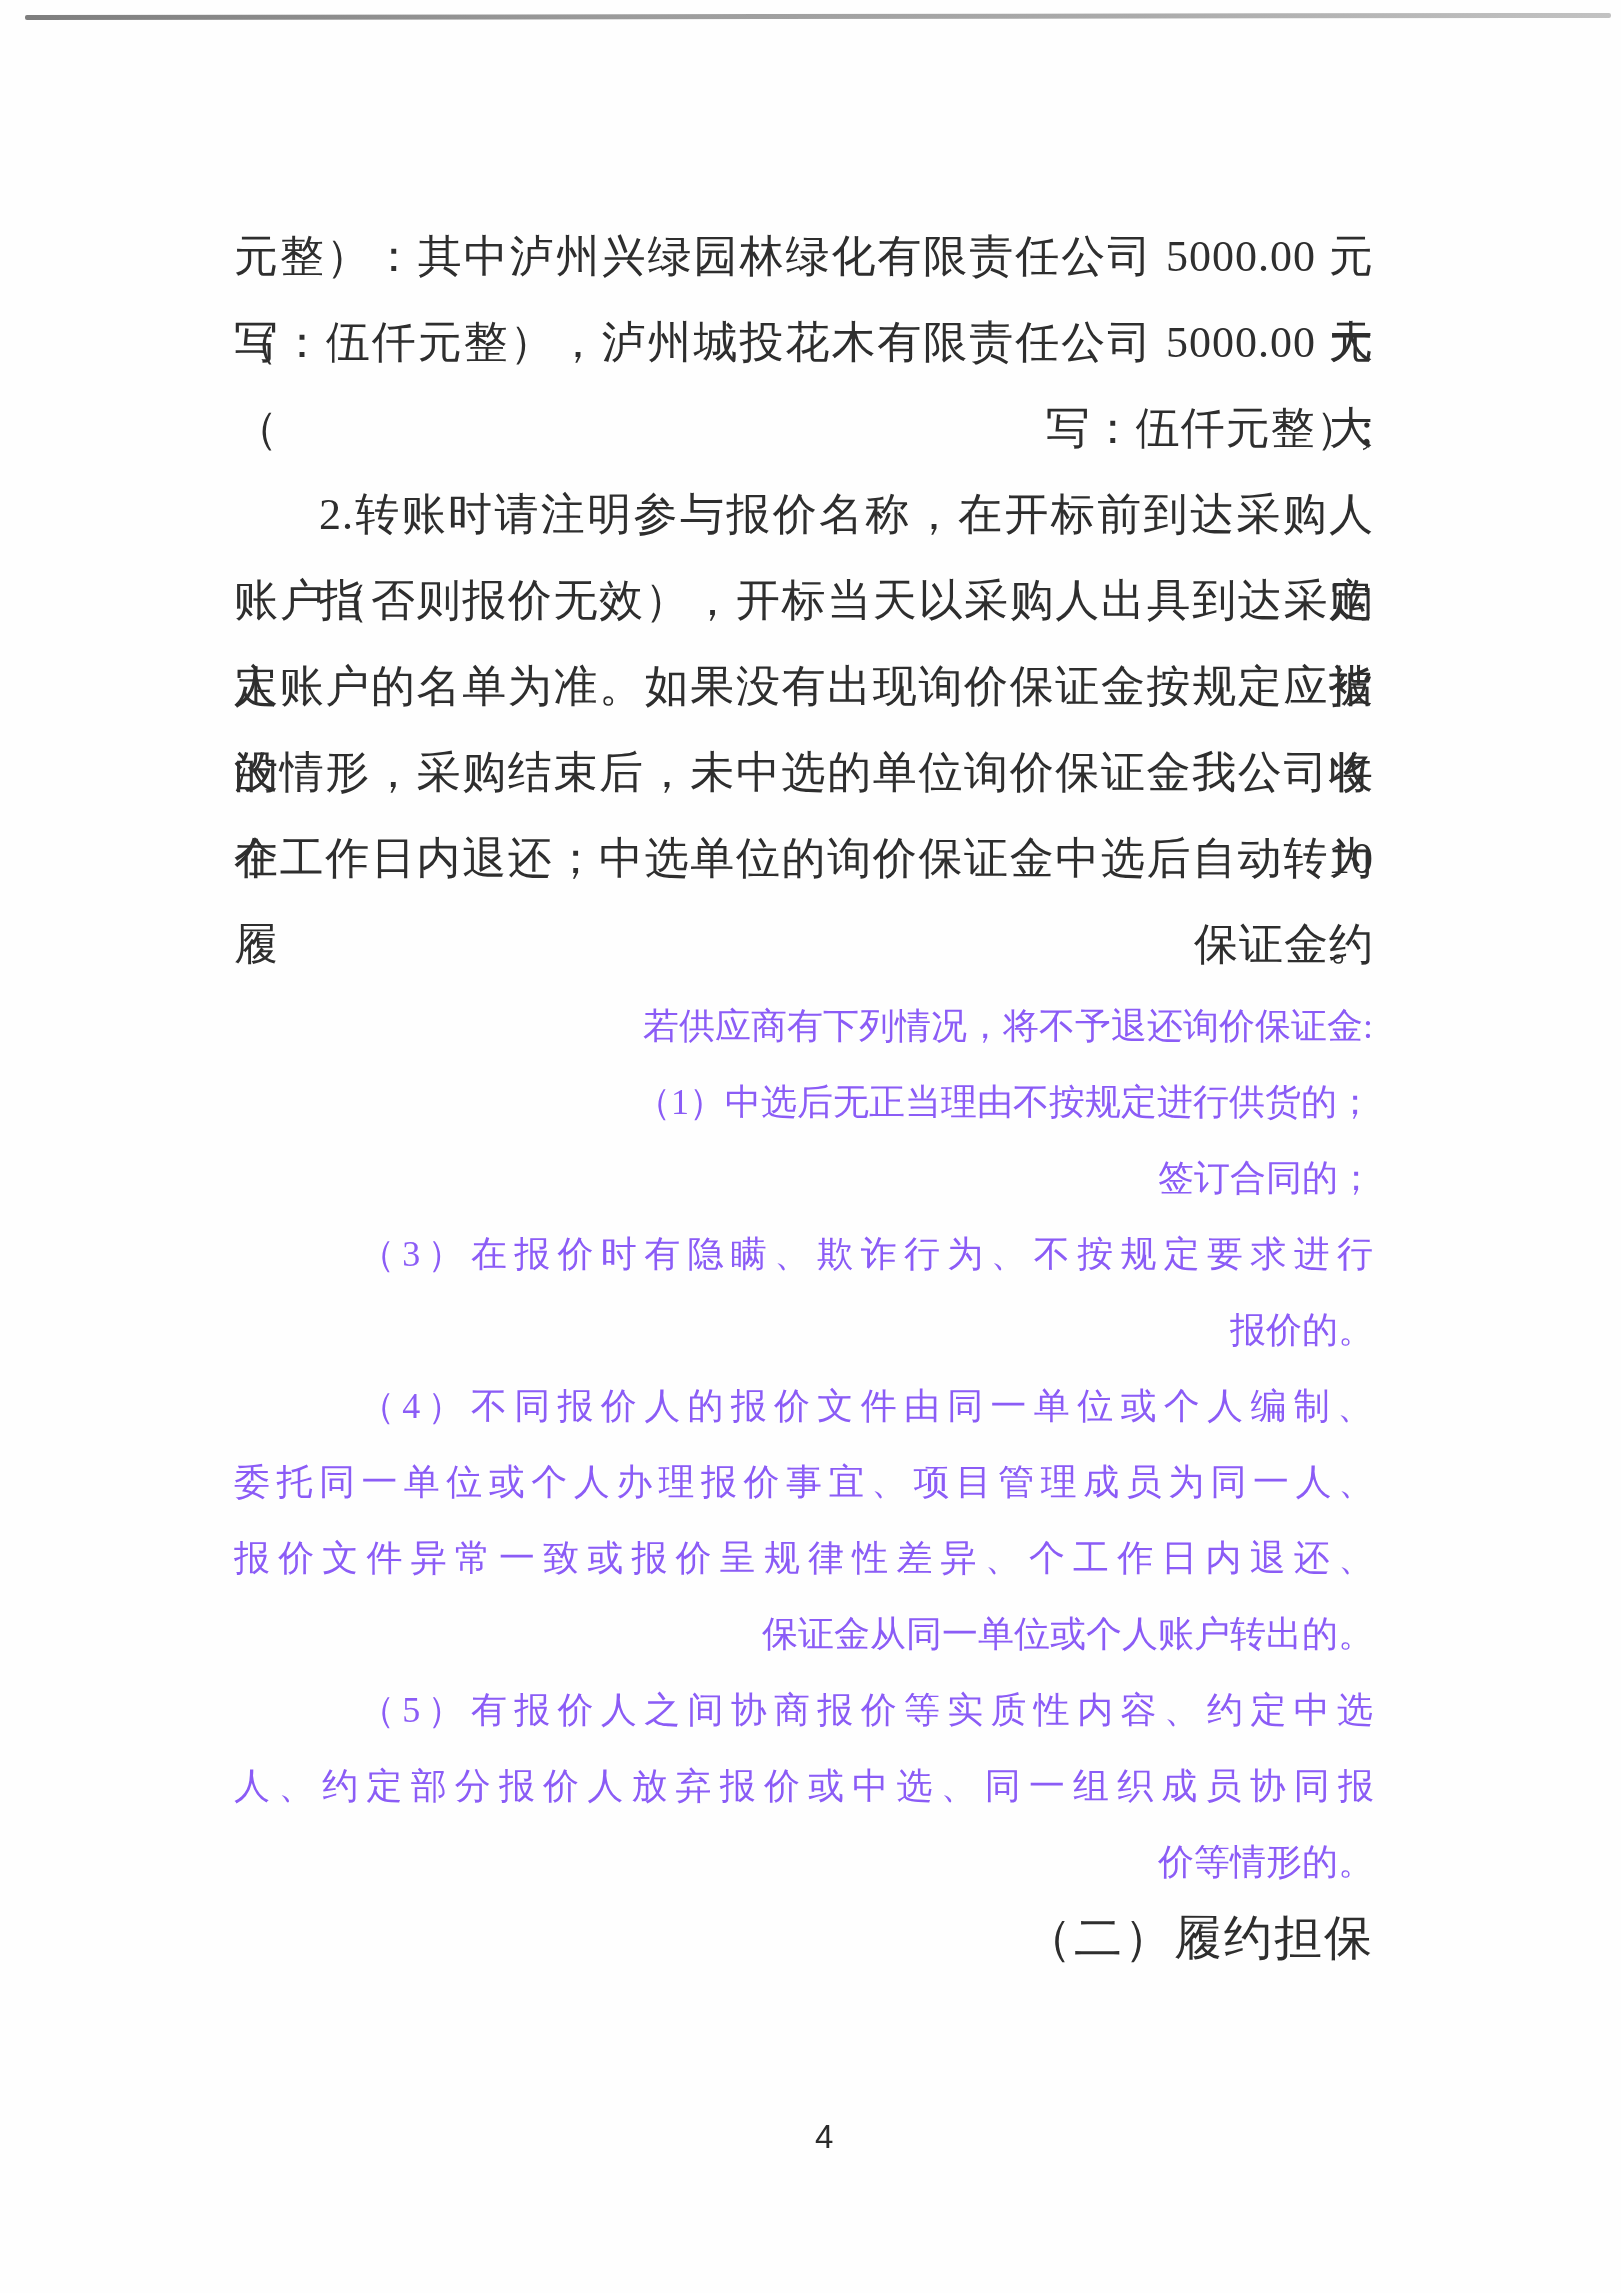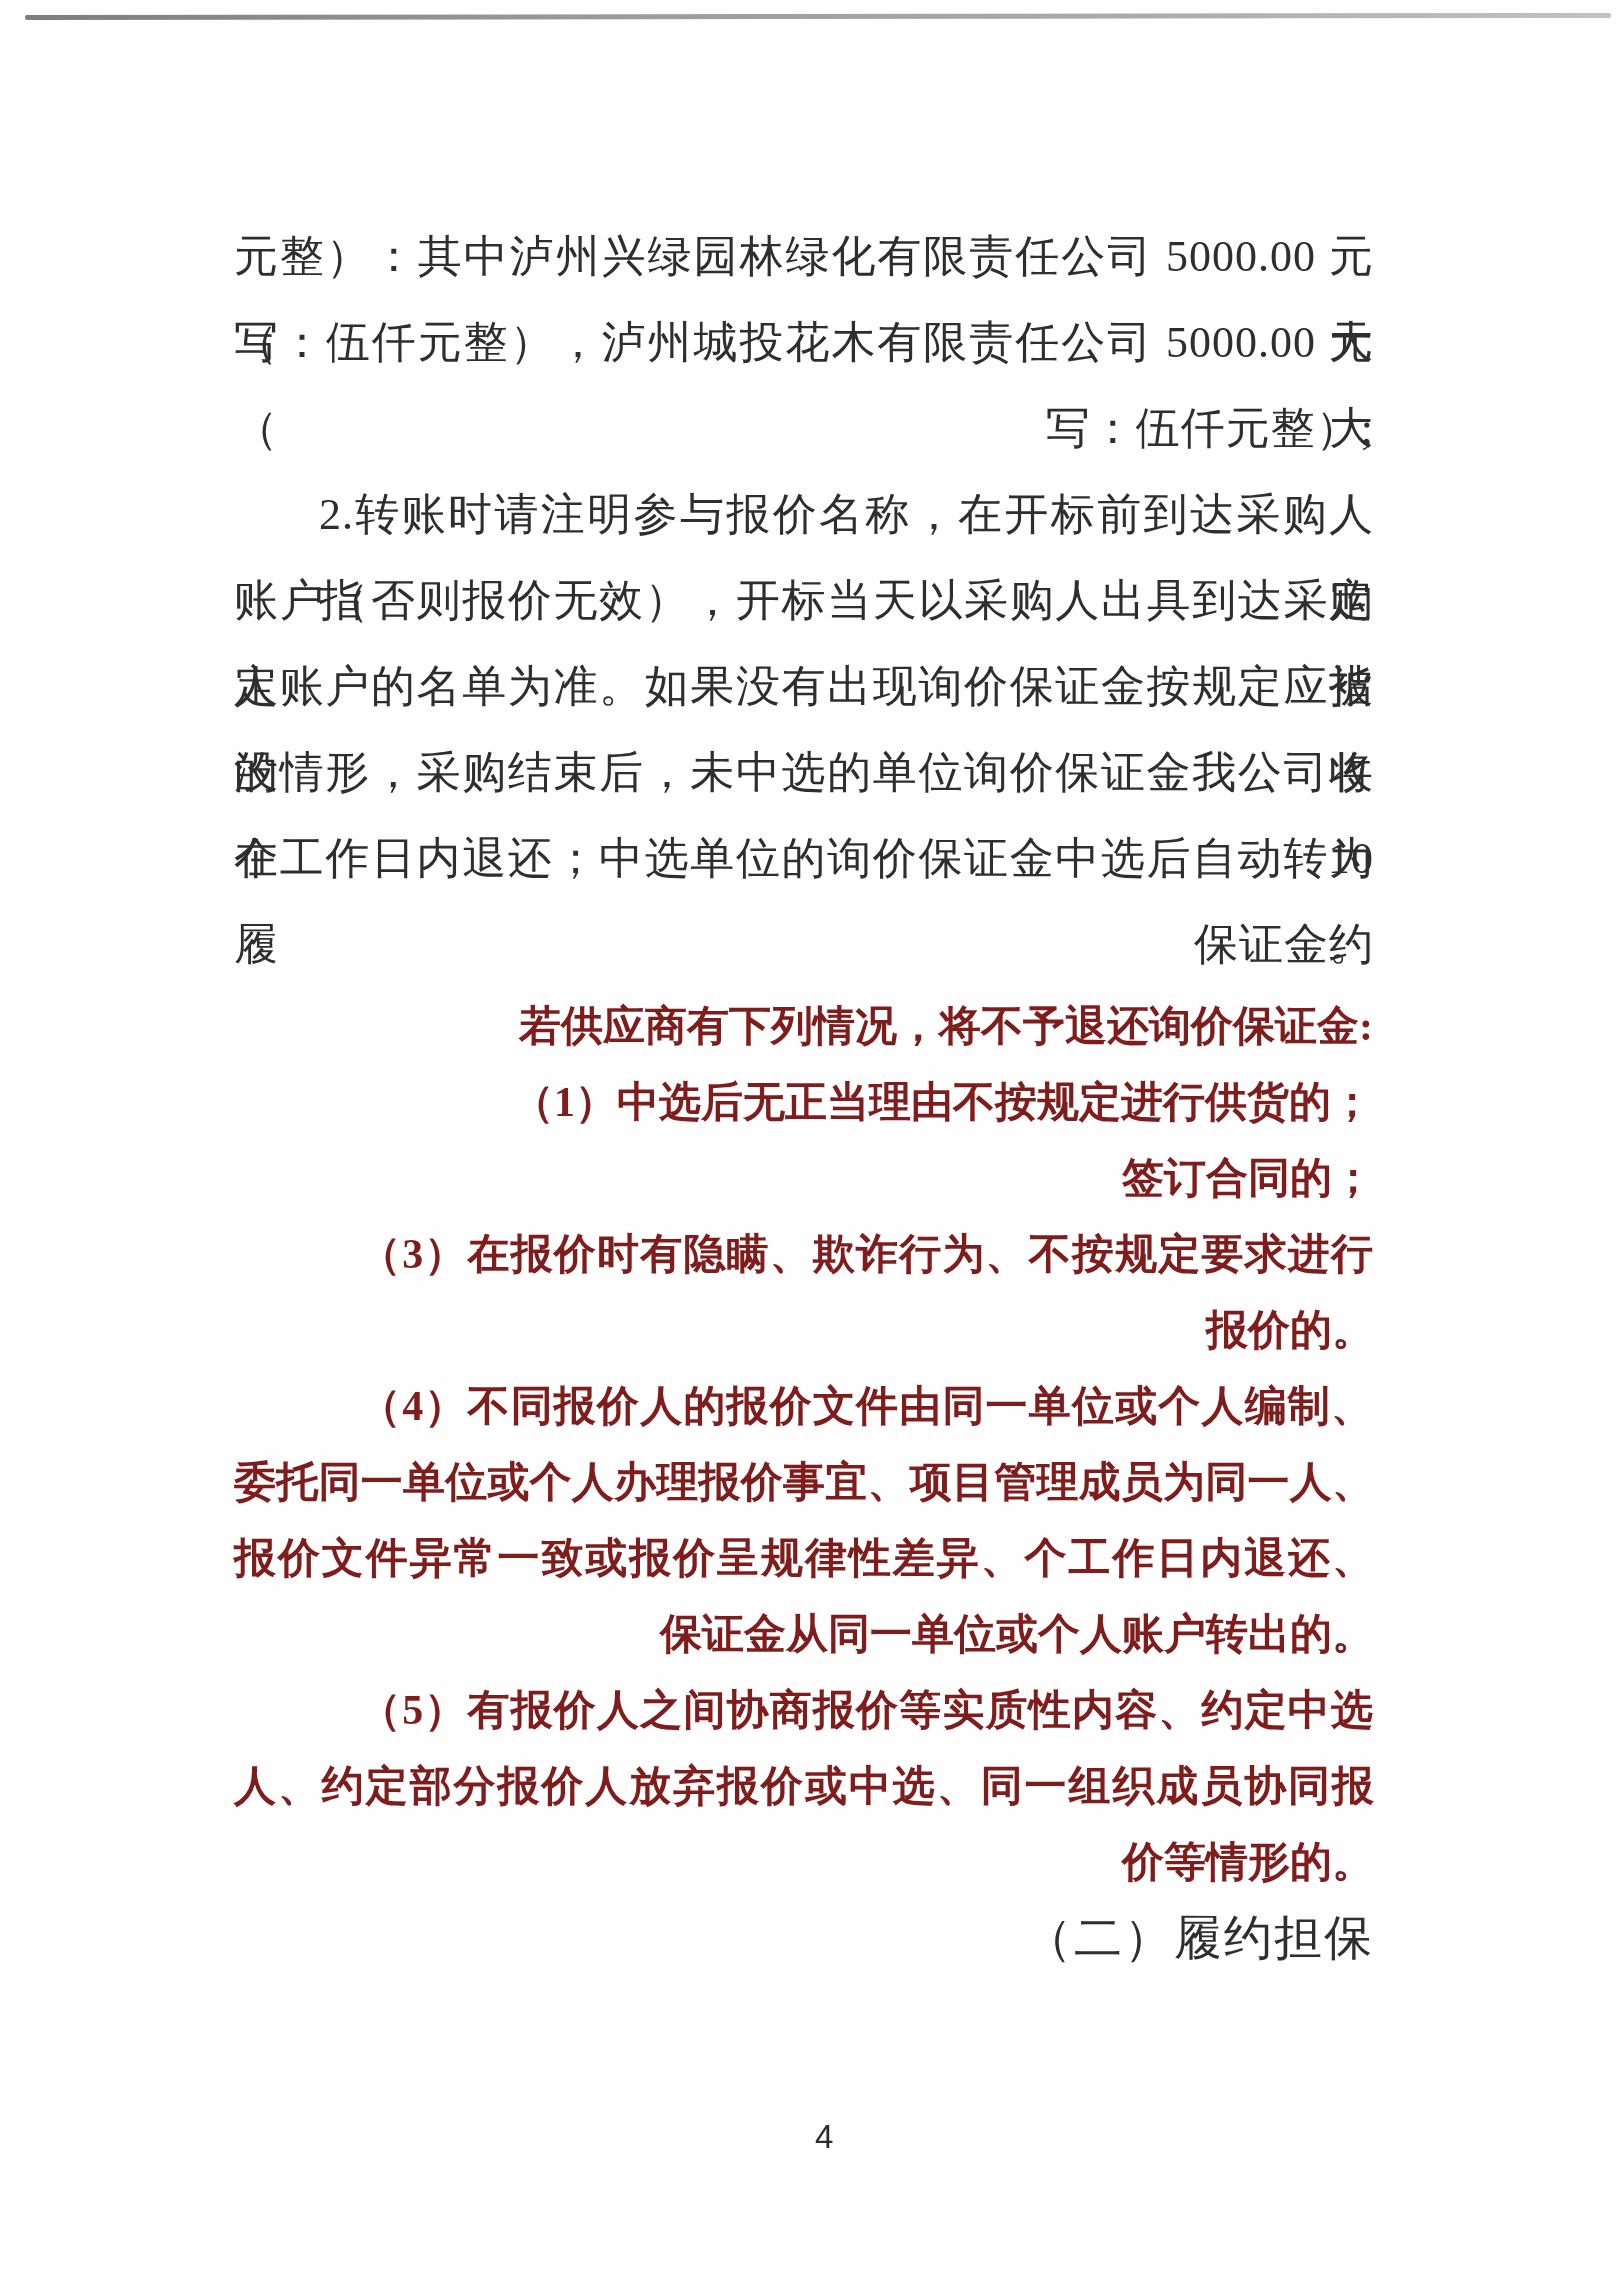--- a/index.html
+++ b/index.html
@@ -41,26 +41,26 @@
   .r {
     font-size: 44px;
     line-height: 86px;
     height: 86px;
     letter-spacing: 1px;
     font-weight: normal;
     color: #2e2e2e;
   }
   
   .b {
-    font-size: 42px;
+    font-size: 36px;
     line-height: 76px;
     height: 76px;
     letter-spacing: 0;
-    font-weight: 700;
-    color: #7f1d1d;
+    font-weight: 400;
+    color: #8b5cf6;
   }
   
   .j {
     text-align: justify;
     text-align-last: justify;
   }
   .short {
     text-align: right;
   }
   .ind-num { padding-left: 85px;  width: 1055px; } 

